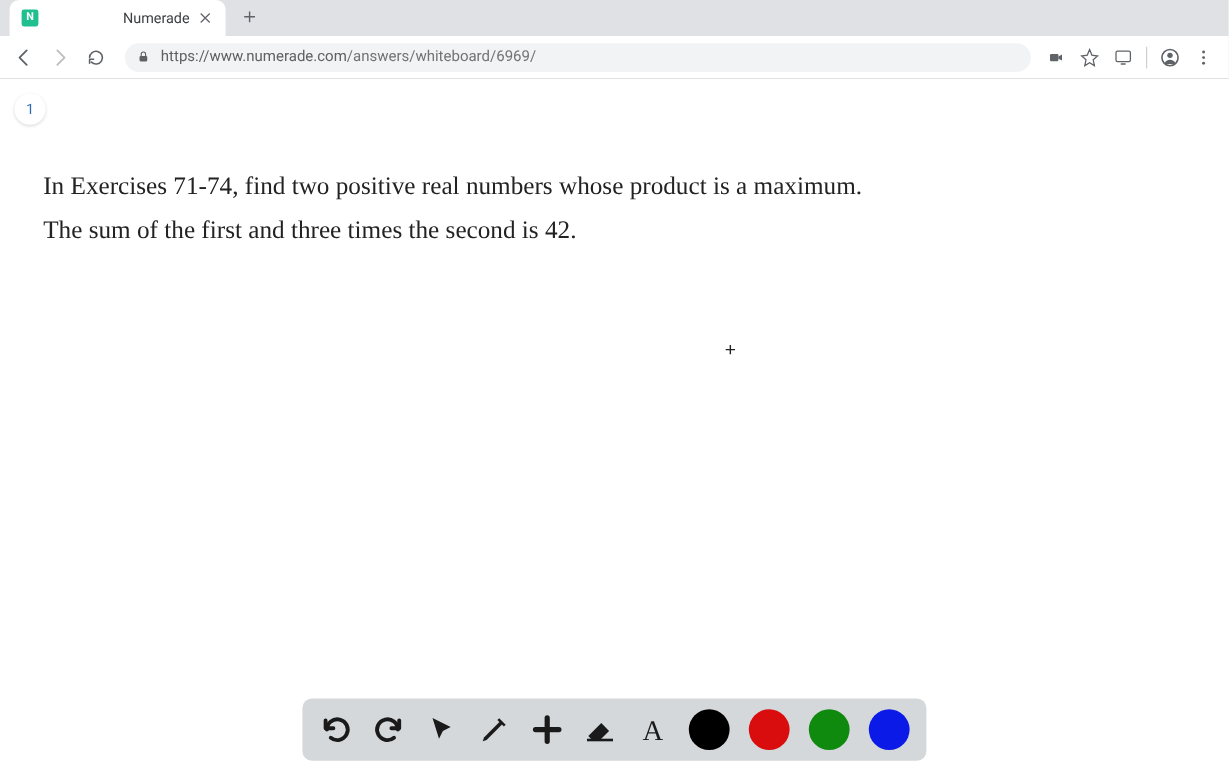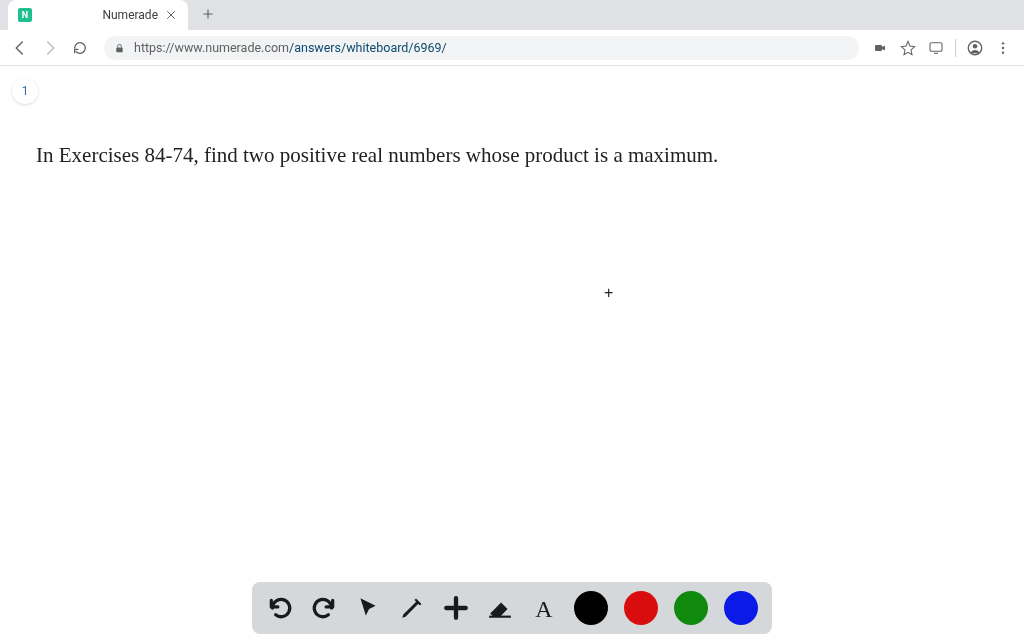--- a/index.html
+++ b/index.html
@@ -12,21 +12,21 @@
   .tab .favicon { width: 14px; height: 14px; background: #1fbf8f; border-radius: 2px; margin-right: 8px; display:flex; align-items:center; justify-content:center; color:#fff; font-size:9px; font-weight:bold;}
   .tab .title { flex: 1; white-space: nowrap; overflow: hidden; text-overflow: ellipsis; text-align: right; }
   .tab .close { width: 14px; height: 14px; display: flex; align-items: center; justify-content: center; color: #5f6368; margin-left: 6px; }
   .new-tab { width: 28px; height: 28px; display: flex; align-items: center; justify-content: center; color: #5f6368; margin-left: 6px; margin-bottom: 2px; font-size: 16px;}
   .toolbar { background: #fff; height: 48px; display: flex; align-items: center; padding: 0 8px; border-bottom: 1px solid #e3e3e3; gap: 6px;}
   .nav-btn { width: 24px; height: 24px; display: flex; align-items: center; justify-content: center; color: #5f6368; border-radius: 50%; }
   .nav-btn.disabled { color: #bdbdbd; }
   .address-bar { flex: 1; height: 24px; background: #f1f3f4; border-radius: 12px; display: flex; align-items: center; padding: 0 10px; font-size: 12.5px; color: #616161; margin: 0 6px; }
   .address-bar .lock { width: 12px; height: 12px; margin-right: 8px; color: #616161;}
   .address-bar .url-secure { color: #616161; }
-  .address-bar .url-rest { color: #0c4a6e; }
+  .address-bar .url-rest { color: #737373; }
   .right-icons { display: flex; align-items: center; gap: 10px; padding-right: 4px;}
   .right-icons .icon { width: 18px; height: 18px; display: flex; align-items: center; justify-content: center; color: #5f6368; }
   .divider-v { width:1px; height:18px; background:#cfcfcf; }
 
   
   .page { position: absolute; top: 66px; left: 0; right: 0; bottom: 0; background: #fff; }
   .page-number { position: absolute; top: 12px; left: 12px; width: 26px; height: 26px; border-radius: 50%; background: #fff; box-shadow: 0 1px 3px rgba(0,0,0,0.15); display: flex; align-items: center; justify-content: center; font-size: 12px; color: #2b6cb0; }
   .problem-text { position: absolute; top: 72px; left: 36px; right: 36px; font-family: Georgia, 'Times New Roman', serif; font-size: 21px; color: #222; line-height: 1.7; }
   .cursor-cross { position: absolute; top: 218px; left: 604px; font-size: 16px; color: #222; font-family: Arial; font-weight: 300;}
 
@@ -120,21 +120,22 @@
             <circle cx="12" cy="19" r="1.8" fill="currentColor"></circle>
           </svg>
       </span>
     </div>
   </div>
 </div>
 
 <div class="page">
   <div class="page-number">1</div>
   <div class="problem-text">
-    <div>In Exercises 84-74, find two positive real numbers whose product is a maximum.</div>
+    <div>In Exercises 71-74, find two positive real numbers whose product is a maximum.</div>
+    <div>The sum of the first and three times the second is 42.</div>
   </div>
   <div class="cursor-cross">+</div>
 
   <div class="wb-toolbar">
     <div class="wb-tool">
       <svg viewBox="0 0 24 24">
           <path d="M5 12a8 8 0 1 1 3 6.3" stroke="currentColor" stroke-width="3" fill="none" stroke-linecap="round"></path>
           <path d="M4 5v6h6" stroke="currentColor" stroke-width="3" fill="none" stroke-linecap="round" stroke-linejoin="round"></path>
         </svg>
     </div>

